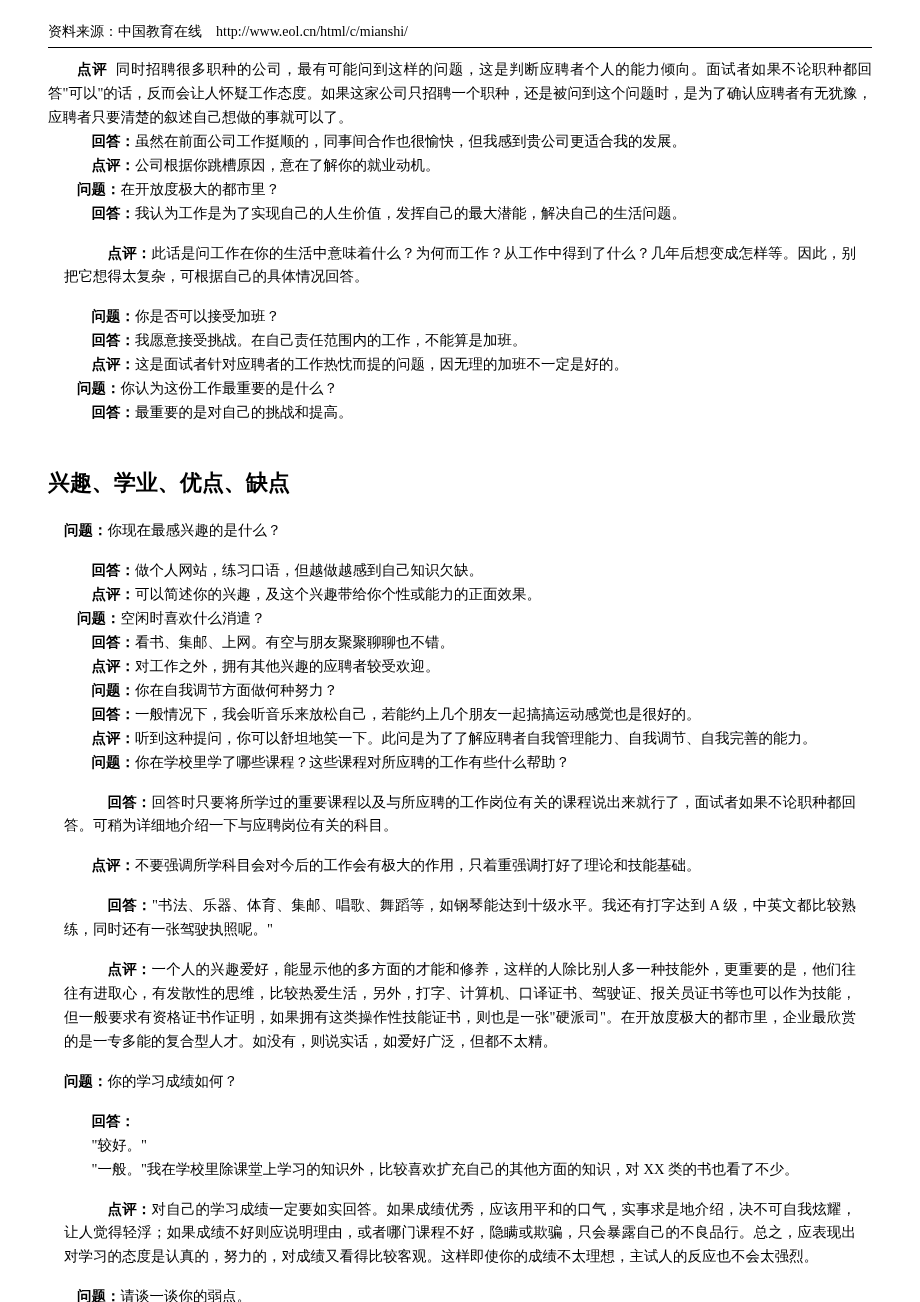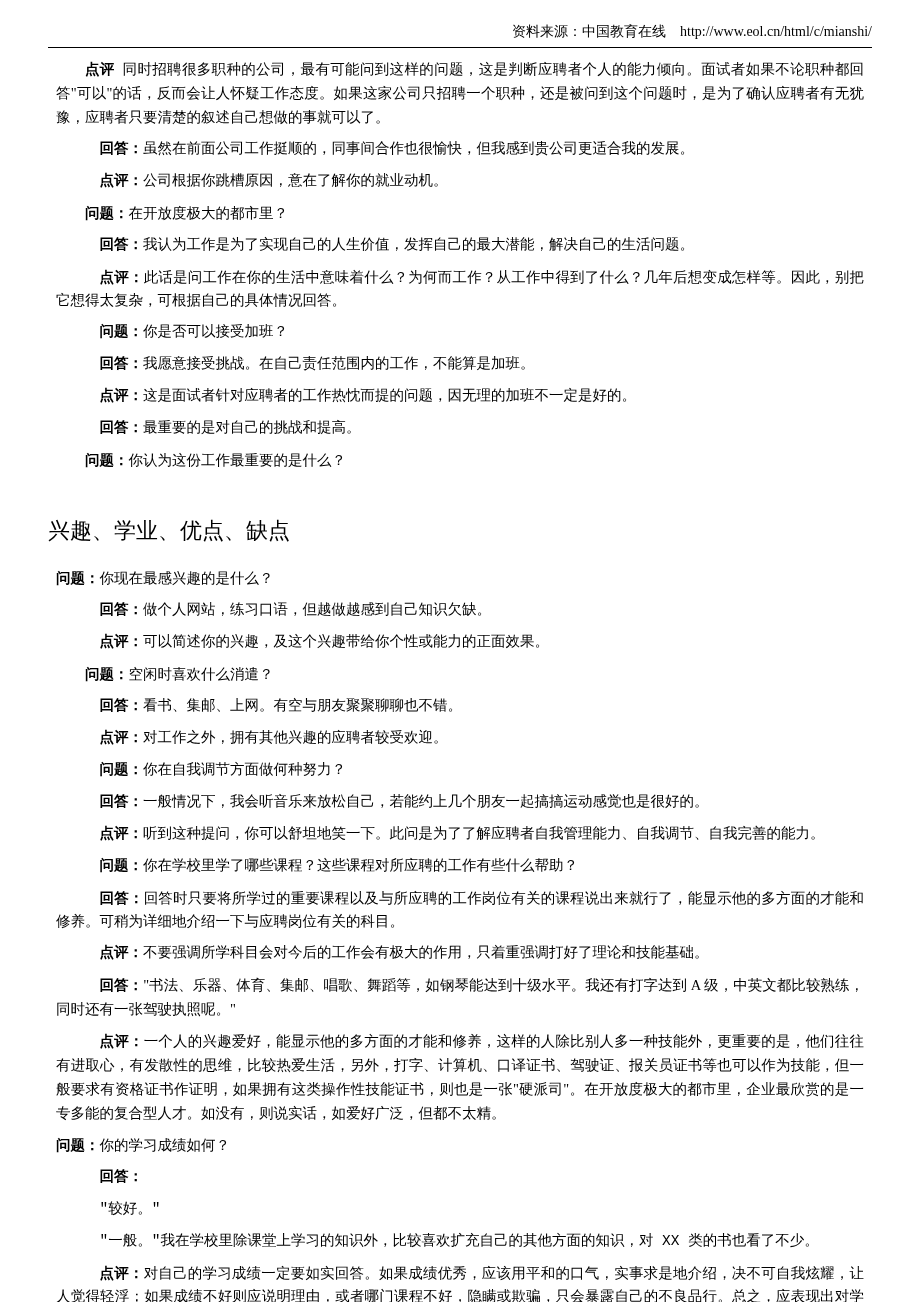--- a/index.html
+++ b/index.html
@@ -9,45 +9,44 @@
     font-family: "SimSun", "宋体", serif;
     color: #000;
     width: 920px;
   }
   .page {
     padding: 20px 48px 30px 48px;
     font-size: 14.5px;
     line-height: 1.65;
   }
   .header-line {
-    text-align: right;
+    text-align: left;
     font-size: 14px;
     margin-bottom: 4px;
   }
   .hr {
     border: none;
     border-top: 1px solid #000;
     margin: 2px 0 10px 0;
   }
   .para {
     text-indent: 2em;
-    margin: 8px;
+    margin: 0;
     text-align: justify;
   }
   .para-noindent {
-    margin: 8px;
+    margin: 16px;
     text-align: justify;
   }
   .indent-extra {
     text-indent: 3em;
-    font-family: Liberation Mono, monospace;
   }
   .section-title {
     font-size: 22px;
-    font-weight: normal;
+    font-weight: bold;
     margin: 40px 0 18px 0;
     font-family: "SimHei", "黑体", sans-serif;
   }
   .bold {
     font-weight: bold;
   }
   .footer-pagenum {
     text-align: center;
     font-size: 14px;
     margin-top: 18px;
@@ -73,39 +72,39 @@
   <p class="para indent-extra"><span class="bold">点评：</span><span>公司根据你跳槽原因，意在了解你的就业动机。</span></p>
 
   <p class="para"><span class="bold">问题：</span><span>在开放度极大的都市里？</span></p>
   <p class="para indent-extra"><span class="bold">回答：</span><span>我认为工作是为了实现自己的人生价值，发挥自己的最大潜能，解决自己的生活问题。</span></p>
   <p class="para-noindent"><span style="padding-left:3em;" class="bold">点评：</span><span>此话是问工作在你的生活中意味着什么？为何而工作？从工作中得到了什么？几年后想变成怎样等。因此，别把它想得太复杂，可根据自己的具体情况回答。</span></p>
 
   <p class="para indent-extra"><span class="bold">问题：</span><span>你是否可以接受加班？</span></p>
   <p class="para indent-extra"><span class="bold">回答：</span><span>我愿意接受挑战。在自己责任范围内的工作，不能算是加班。</span></p>
   <p class="para indent-extra"><span class="bold">点评：</span><span>这是面试者针对应聘者的工作热忱而提的问题，因无理的加班不一定是好的。</span></p>
 
+  <p class="para"><span class="bold">问题：</span><span>你认为这份工作最重要的是什么？</span></p>
   <p class="para indent-extra"><span class="bold">回答：</span><span>最重要的是对自己的挑战和提高。</span></p>
-  <p class="para"><span class="bold">问题：</span><span>你认为这份工作最重要的是什么？</span></p>
 
   <h2 class="section-title">兴趣、学业、优点、缺点</h2>
 
   <p class="para-noindent"><span class="bold">问题：</span><span>你现在最感兴趣的是什么？</span></p>
   <p class="para indent-extra"><span class="bold">回答：</span><span>做个人网站，练习口语，但越做越感到自己知识欠缺。</span></p>
   <p class="para indent-extra"><span class="bold">点评：</span><span>可以简述你的兴趣，及这个兴趣带给你个性或能力的正面效果。</span></p>
 
   <p class="para"><span class="bold">问题：</span><span>空闲时喜欢什么消遣？</span></p>
   <p class="para indent-extra"><span class="bold">回答：</span><span>看书、集邮、上网。有空与朋友聚聚聊聊也不错。</span></p>
   <p class="para indent-extra"><span class="bold">点评：</span><span>对工作之外，拥有其他兴趣的应聘者较受欢迎。</span></p>
 
   <p class="para indent-extra"><span class="bold">问题：</span><span>你在自我调节方面做何种努力？</span></p>
   <p class="para indent-extra"><span class="bold">回答：</span><span>一般情况下，我会听音乐来放松自己，若能约上几个朋友一起搞搞运动感觉也是很好的。</span></p>
   <p class="para indent-extra"><span class="bold">点评：</span><span>听到这种提问，你可以舒坦地笑一下。此问是为了了解应聘者自我管理能力、自我调节、自我完善的能力。</span></p>
 
   <p class="para indent-extra"><span class="bold">问题：</span><span>你在学校里学了哪些课程？这些课程对所应聘的工作有些什么帮助？</span></p>
-  <p class="para-noindent"><span style="padding-left:3em;" class="bold">回答：</span><span>回答时只要将所学过的重要课程以及与所应聘的工作岗位有关的课程说出来就行了，能显示他的多方面的才能和修养。可稍为详细地介绍一下与应聘岗位有关的科目。</span></p>
+  <p class="para-noindent"><span style="padding-left:3em;" class="bold">回答：</span><span>回答时只要将所学过的重要课程以及与所应聘的工作岗位有关的课程说出来就行了，面试者如果不论职种都回答。可稍为详细地介绍一下与应聘岗位有关的科目。</span></p>
   <p class="para indent-extra"><span class="bold">点评：</span><span>不要强调所学科目会对今后的工作会有极大的作用，只着重强调打好了理论和技能基础。</span></p>
 
   <p class="para-noindent"><span style="padding-left:3em;" class="bold">回答：</span><span>"书法、乐器、体育、集邮、唱歌、舞蹈等，如钢琴能达到十级水平。我还有打字达到 A 级，中英文都比较熟练，同时还有一张驾驶执照呢。"</span></p>
   <p class="para-noindent"><span style="padding-left:3em;" class="bold">点评：</span><span>一个人的兴趣爱好，能显示他的多方面的才能和修养，这样的人除比别人多一种技能外，更重要的是，他们往往有进取心，有发散性的思维，比较热爱生活，另外，打字、计算机、口译证书、驾驶证、报关员证书等也可以作为技能，但一般要求有资格证书作证明，如果拥有这类操作性技能证书，则也是一张"硬派司"。在开放度极大的都市里，企业最欣赏的是一专多能的复合型人才。如没有，则说实话，如爱好广泛，但都不太精。</span></p>
 
   <p class="para-noindent"><span class="bold">问题：</span><span>你的学习成绩如何？</span></p>
   <p class="para indent-extra"><span class="bold">回答：</span></p>
   <p class="para indent-extra">"较好。"</p>
   <p class="para indent-extra">"一般。"我在学校里除课堂上学习的知识外，比较喜欢扩充自己的其他方面的知识，对 XX 类的书也看了不少。</p>
   <p class="para-noindent"><span style="padding-left:3em;" class="bold">点评：</span><span>对自己的学习成绩一定要如实回答。如果成绩优秀，应该用平和的口气，实事求是地介绍，决不可自我炫耀，让人觉得轻浮；如果成绩不好则应说明理由，或者哪门课程不好，隐瞒或欺骗，只会暴露自己的不良品行。总之，应表现出对学习的态度是认真的，努力的，对成绩又看得比较客观。这样即使你的成绩不太理想，主试人的反应也不会太强烈。</span></p>

